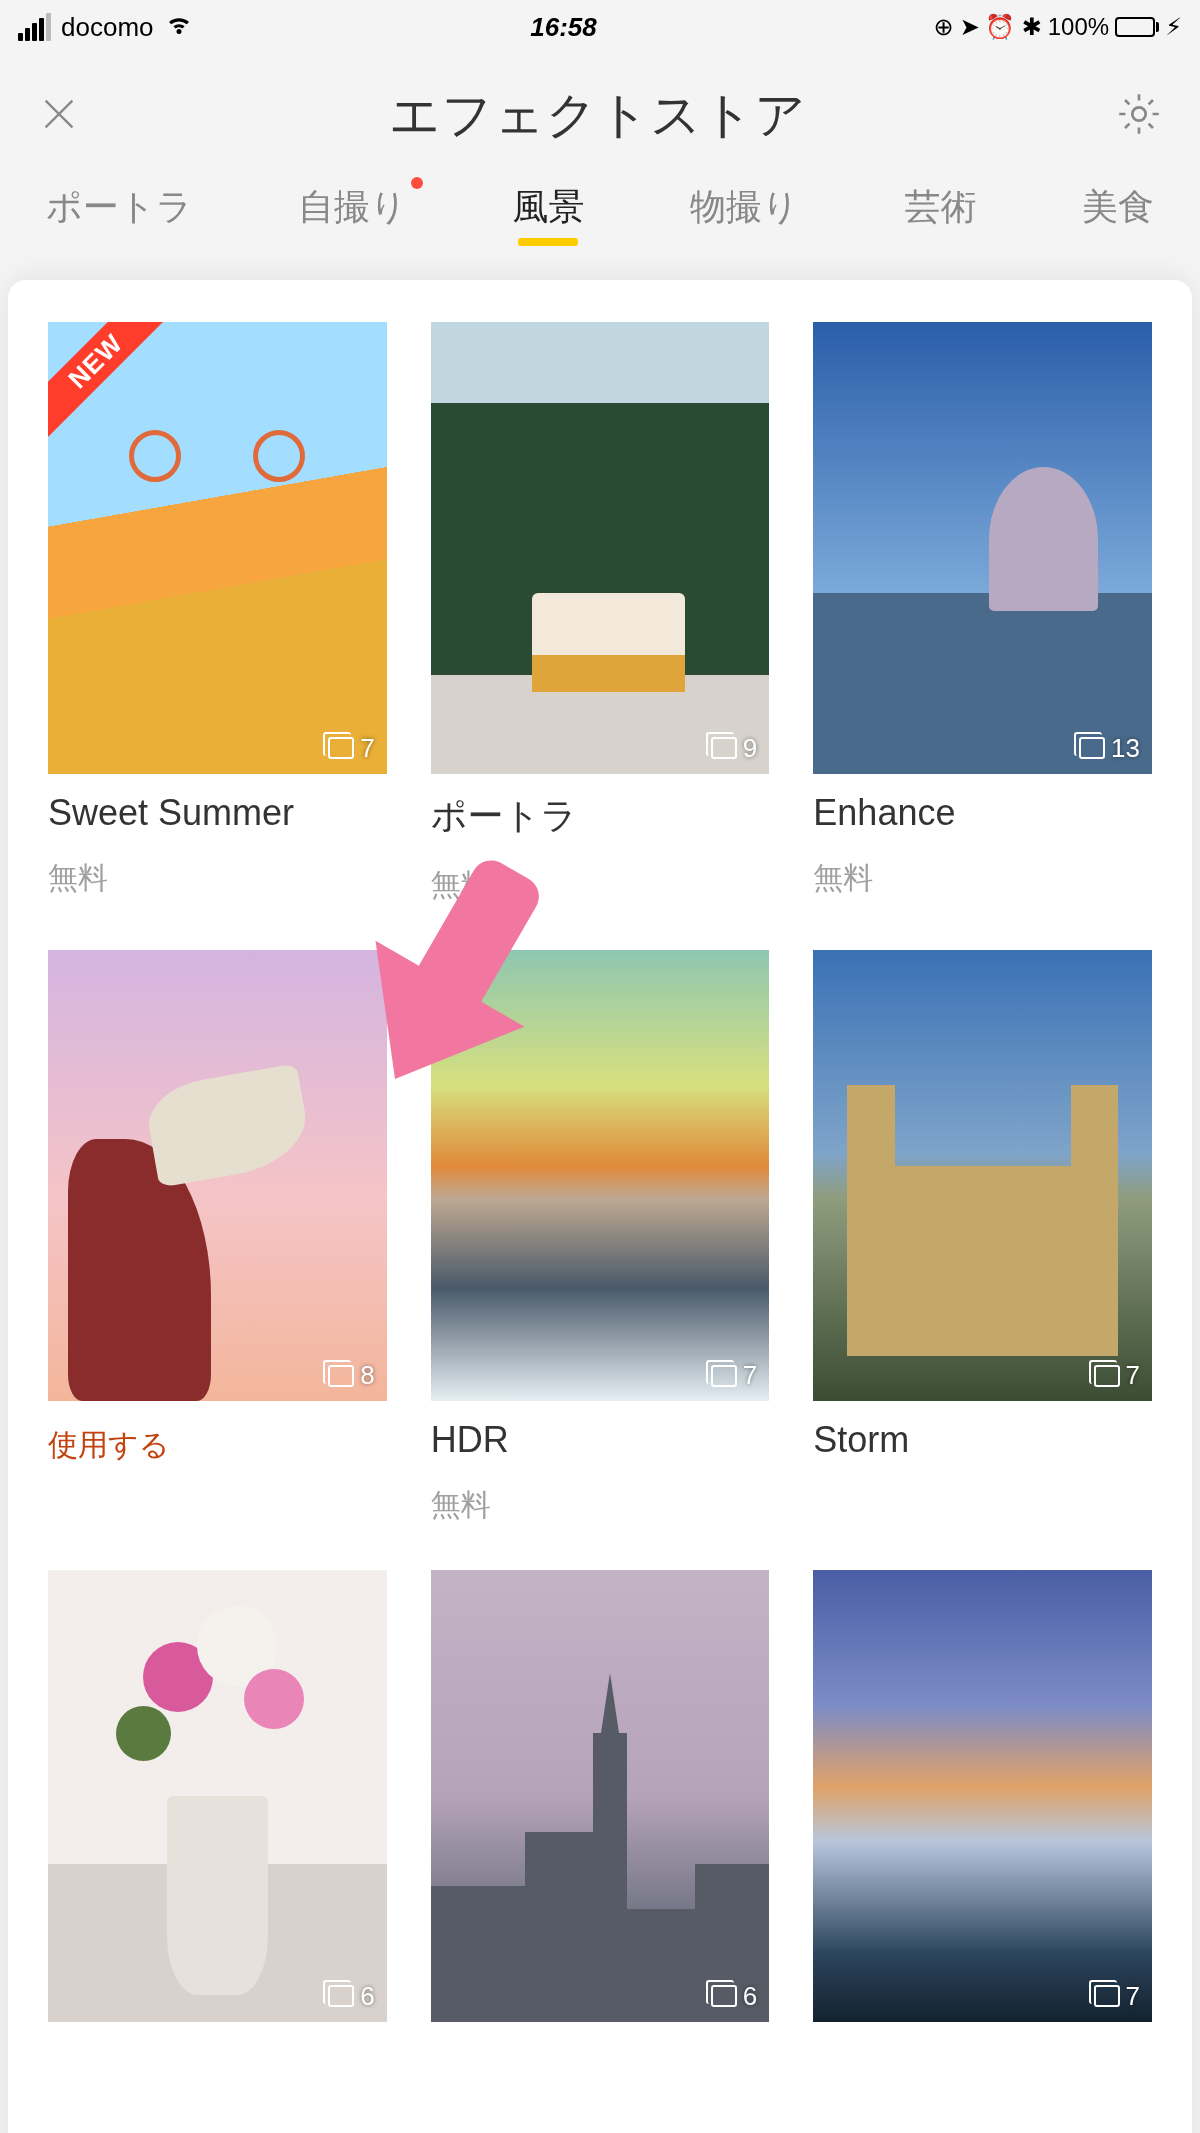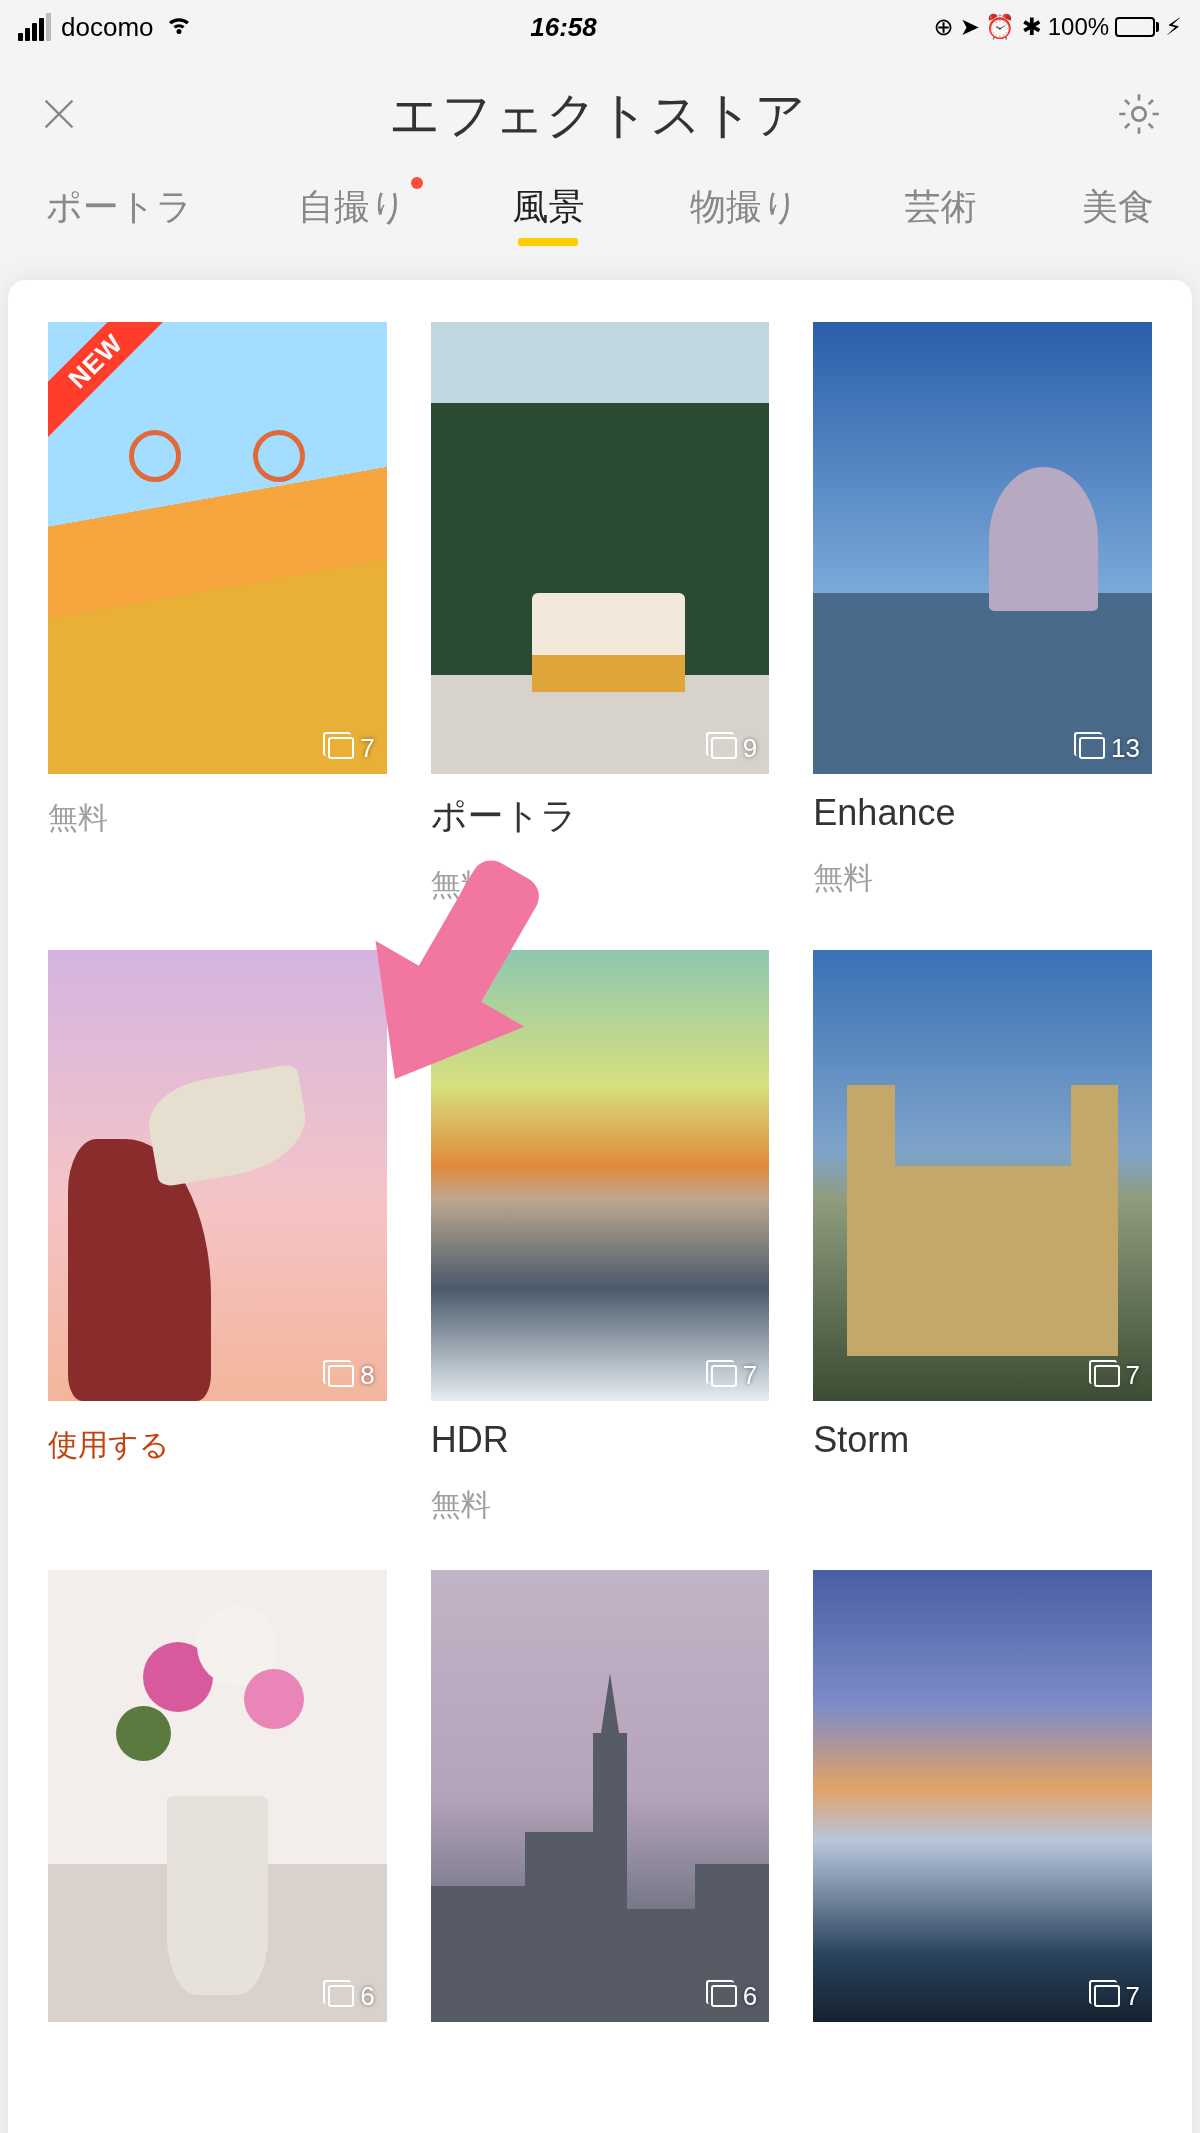--- a/index.html
+++ b/index.html
@@ -224,20 +224,21 @@
   <div class="grid" id="grid">
       <div class="tile">
         <div class="thumb img1">
           <div class="bike"></div>
           <div class="new-ribbon">NEW</div>
           <div class="count">
             <span class="stack-icon"></span>
             <span>7</span>
           </div>
         </div>
+        <div class="tile-title">Sweet Summer</div>
         <div class="tile-sub">無料</div>
       </div>
       <div class="tile">
         <div class="thumb img2">
           <div class="van"></div>
           <div class="count">
             <span class="stack-icon"></span>
             <span>9</span>
           </div>
         </div>

